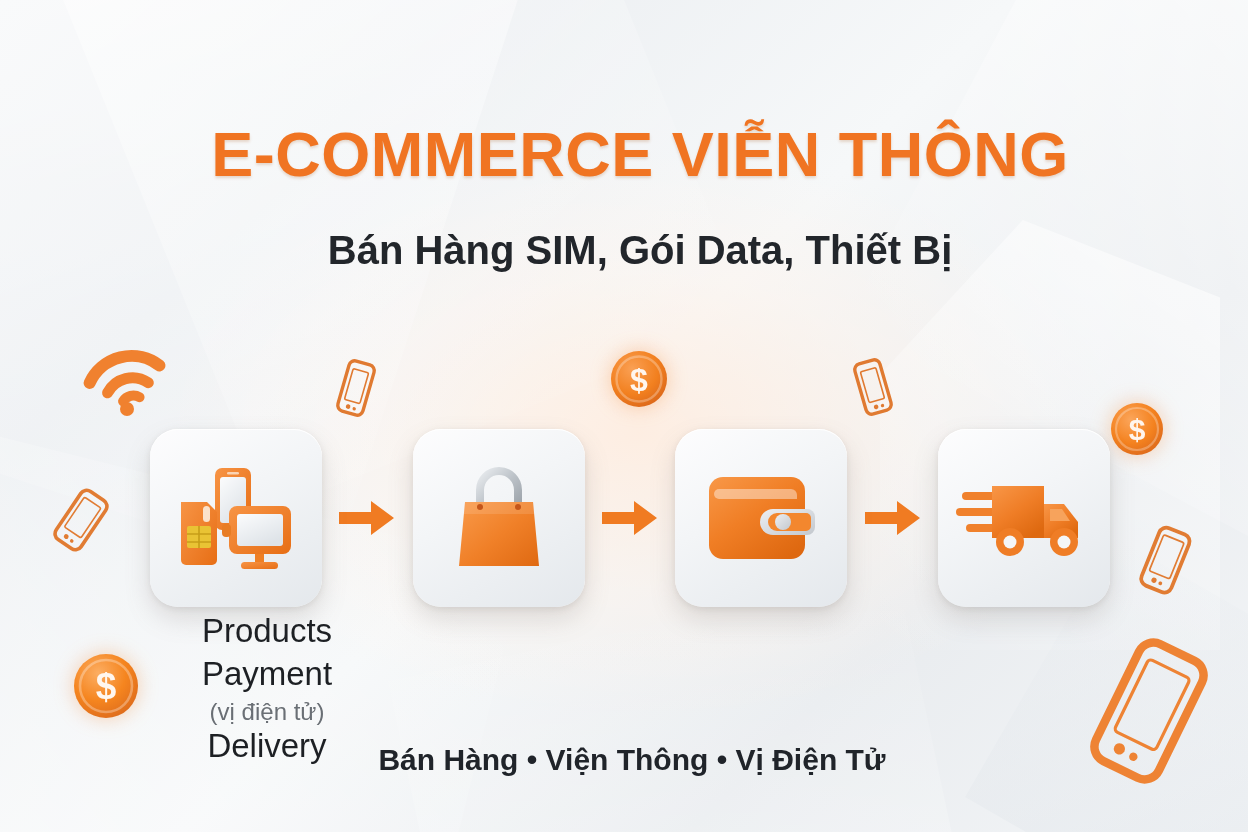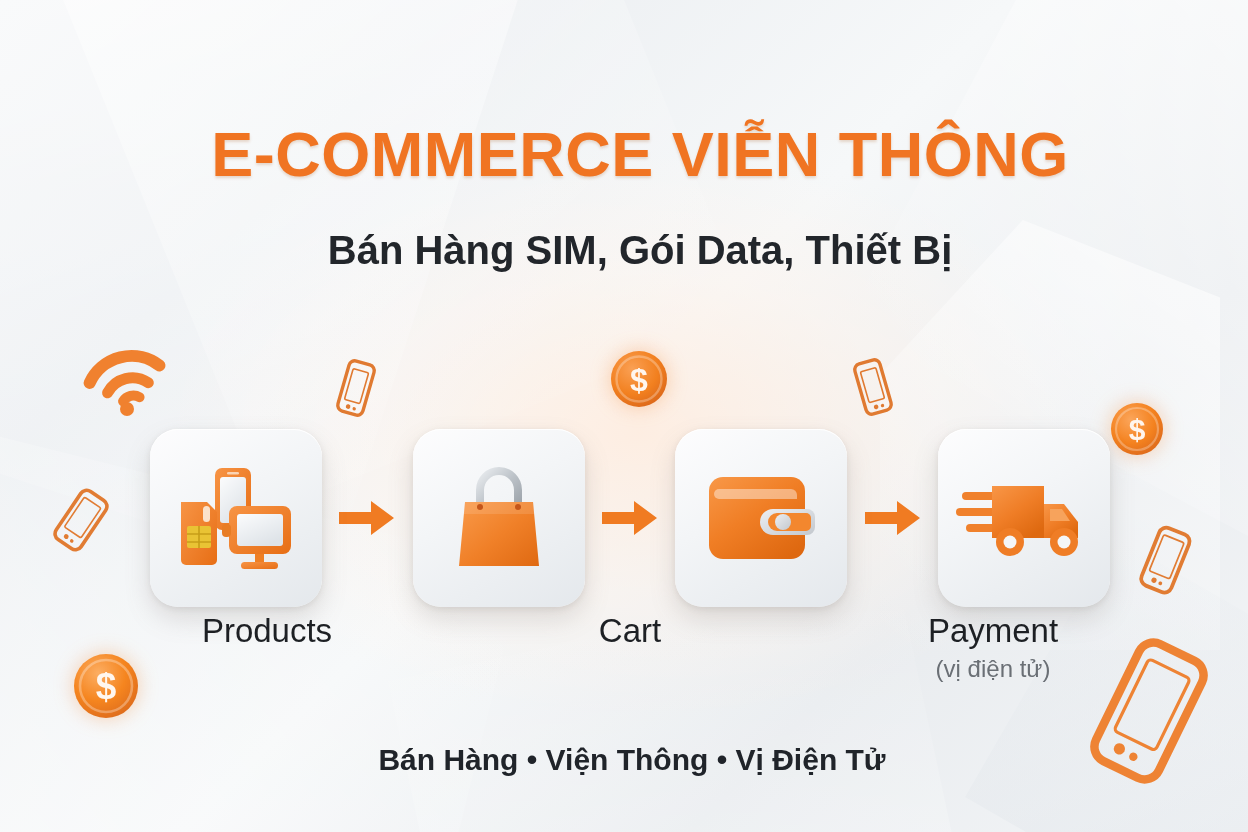--- a/index.html
+++ b/index.html
@@ -140,20 +140,21 @@
 
   
   .labels {
     position: absolute;
     left: 150px;
     top: 612px;
     width: 960px;
     height: 110px;
     display: flex;
     justify-content: space-between;
+    flex-direction: column;
   }
   .label-col {
     width: 234px;
     text-align: center;
   }
   .label-main {
     display: block;
     font-size: 33px;
     font-weight: 400;
     color: #1d2024;
@@ -457,24 +458,24 @@
     </div>
 
   </div>
 
   <div class="labels">
     <div class="label-col">
       <span class="label-main">Products</span>
       <span class="label-sub"></span>
     </div>
     <div class="label-col">
-      <span class="label-main">Cart</span>
-      <span class="label-sub"></span>
-    </div>
-    <div class="label-col">
       <span class="label-main">Payment</span>
       <span class="label-sub">(vị điện tử)</span>
     </div>
+    <div class="label-col">
+      <span class="label-main">Delivery</span>
+      <span class="label-sub"></span>
+    </div>
   </div>
 
   <div class="footer">Bán Hàng • Viện Thông • Vị Điện Tử</div>
 
 </div>
 
 </body></html>

